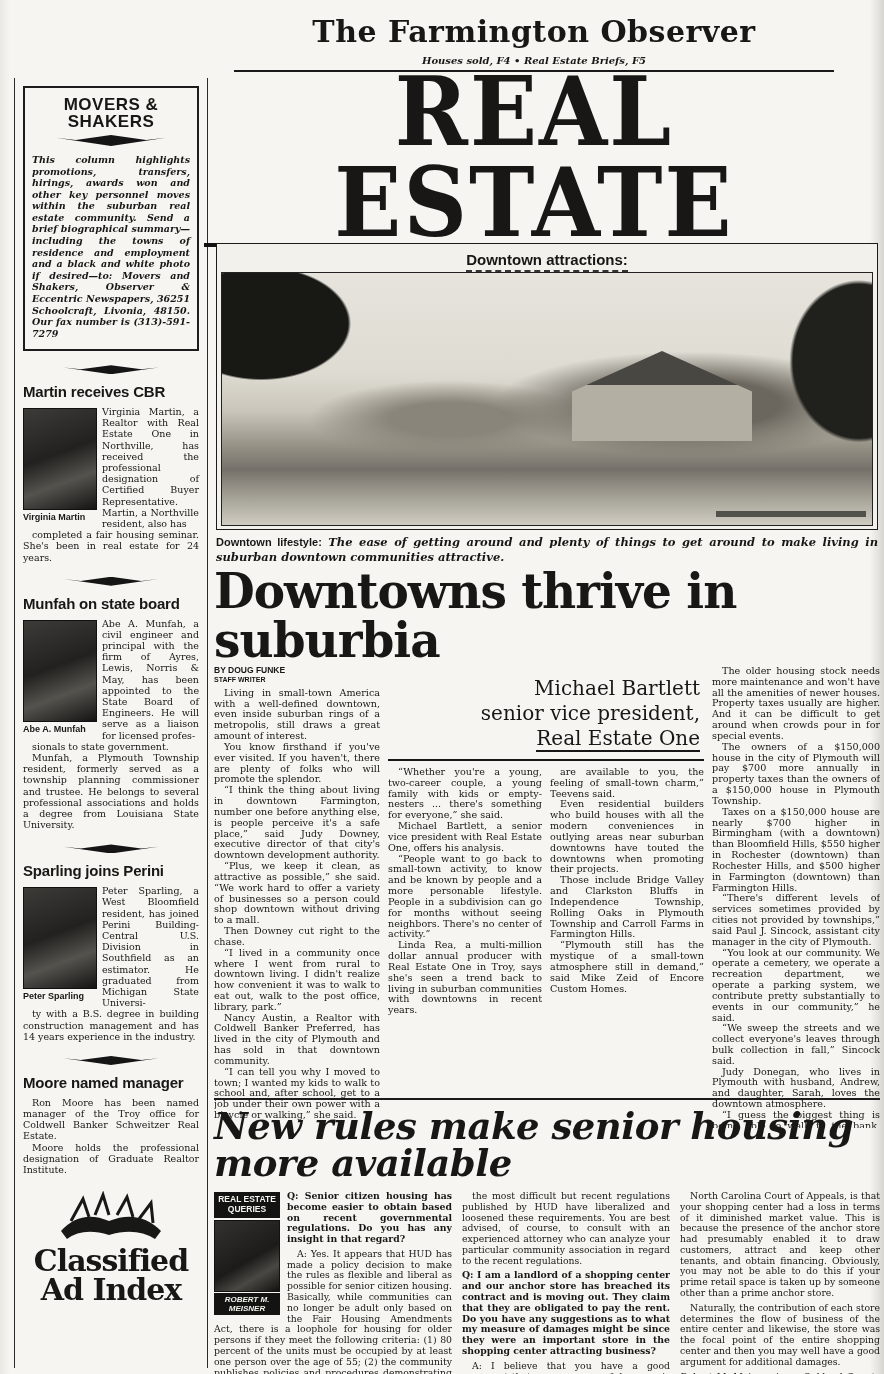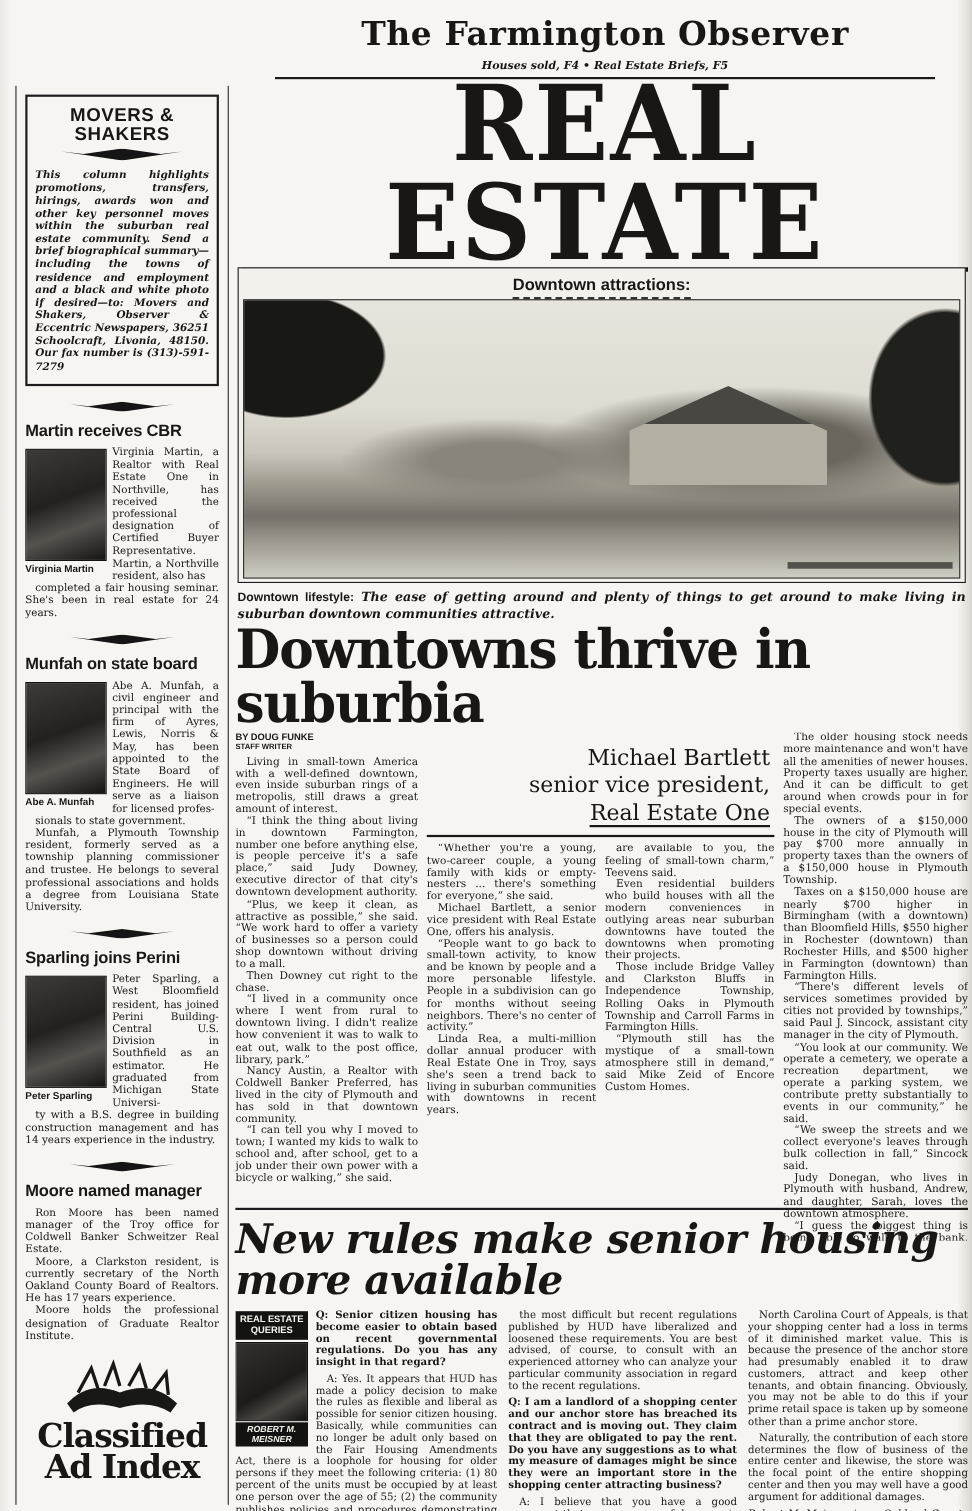--- a/index.html
+++ b/index.html
@@ -32,21 +32,21 @@
     border:1px solid #111;}
   .side-photo-caption{clear:none;font-family:"Liberation Sans",sans-serif;
     font-weight:bold;font-size:9px;margin:2px 0 4px;}
   .side-body{font-size:9.5px;line-height:1.18;text-align:justify;}
   .side-body p{margin:0;text-indent:9px;}
   .photo-cap-wrap{float:left;width:72px;margin-right:7px;}
   
   .classified{margin-top:16px;text-align:center;}
   .classified-title{font-size:30px;font-weight:bold;line-height:.95;letter-spacing:-1px;}
   
-  .masthead{position:absolute;left:220px;top:14px;width:660px;text-align:center;}
+  .masthead{position:absolute;left:204px;top:14px;width:660px;text-align:center;}
   .paper-name{font-size:30px;font-weight:bold;letter-spacing:.5px;
     font-family:"DejaVu Serif",serif;}
   .mast-subline{font-size:10px;font-weight:bold;font-style:italic;margin-top:6px;}
   .mast-rule{border:0;border-top:2px solid #1a1a1a;margin:4px 30px 0;}
   .section-banner{font-size:88px;font-weight:bold;line-height:.95;
     letter-spacing:2px;margin-top:2px;font-family:"DejaVu Serif",serif;
     transform:scaleY(1.08);}
   .banner-rule{border:0;border-top:4px solid #111;margin:2px 0 0;}
   .dateline-row{display:flex;justify-content:flex-end;align-items:center;
     gap:8px;margin-top:5px;padding-right:2px;}
@@ -182,21 +182,20 @@
           </span>
       </div>
     </section>
 
     <div class="ornament small"></div>
 
     <section class="side-section">
       <h3 class="side-heading">Moore named manager</h3>
       <div class="side-body">
           <p>Ron Moore has been named manager of the Troy office for Coldwell Banker Schweitzer Real Estate.</p>
-          <p>Moore, a Clarkston resident, is currently secretary of the North Oakland County Board of Realtors.  He has 17 years experience.</p>
           <p>Moore holds the professional designation of Graduate Realtor Institute.</p>
         </div>
     </section>
 
     <div class="classified">
       <svg width="120" height="52" viewBox="0 0 120 52">
         <path d="M10 40 Q30 18 58 30 Q88 18 110 40 L104 48 Q85 36 58 44 Q32 36 16 48 Z" fill="#181816"></path>
         <path d="M20 30 L32 8 L38 26 M44 24 L52 4 L58 24 M66 24 L76 6 L82 26 M88 28 L100 12 L102 32" stroke="#181816" stroke-width="3" fill="none"></path>
       </svg>
       <div class="classified-title">Classified</div>
@@ -236,20 +235,21 @@
   <article class="main-article">
     <h1 class="main-headline">Downtowns  thrive  in  suburbia</h1>
     <div class="article-cols">
       <div class="col col-1">
         <div class="byline">
           <span>BY DOUG FUNKE</span>
           <span class="role">STAFF WRITER</span>
         </div>
         <div>
             <p>Living in small-town America with a well-defined downtown, even inside suburban rings of a metropolis, still draws a great amount of interest.</p>
+            <p>You know firsthand if you've ever visited.  If you haven't, there are plenty of folks who will promote the splendor.</p>
             <p>“I think the thing about living in downtown Farmington, number one before anything else, is people perceive it's a safe place,” said Judy Downey, executive director of that city's downtown development authority.</p>
             <p>“Plus, we keep it clean, as attractive as possible,” she said.  “We work hard to offer a variety of businesses so a person could shop downtown without driving to a mall.</p>
             <p>Then Downey cut right to the chase.</p>
             <p>“I lived in a community once where I went from rural to downtown living. I didn't realize how convenient it was to walk to eat out, walk to the post office, library, park.”</p>
             <p>Nancy Austin, a Realtor with Coldwell Banker Preferred, has lived in the city of Plymouth and has sold in that downtown community.</p>
             <p>“I can tell you why I moved to town; I wanted my kids to walk to school and, after school, get to a job under their own power with a bicycle or walking,” she said.</p>
           </div>
       </div>
       <div class="col-mid">
         <div class="pull-attrib">

